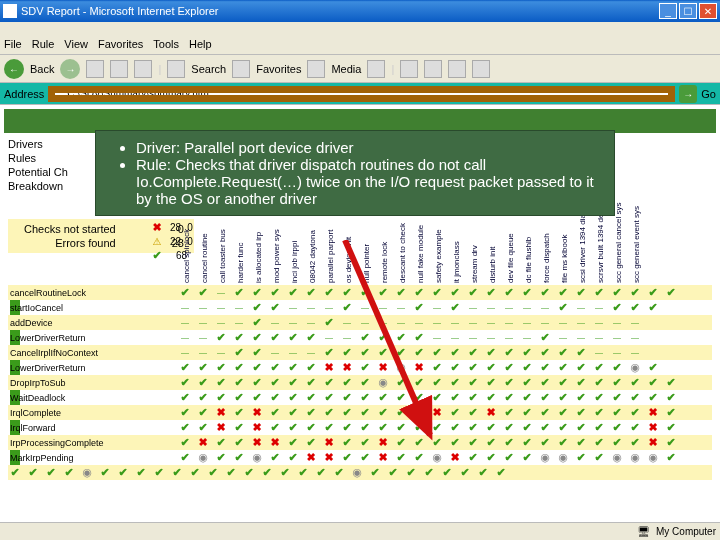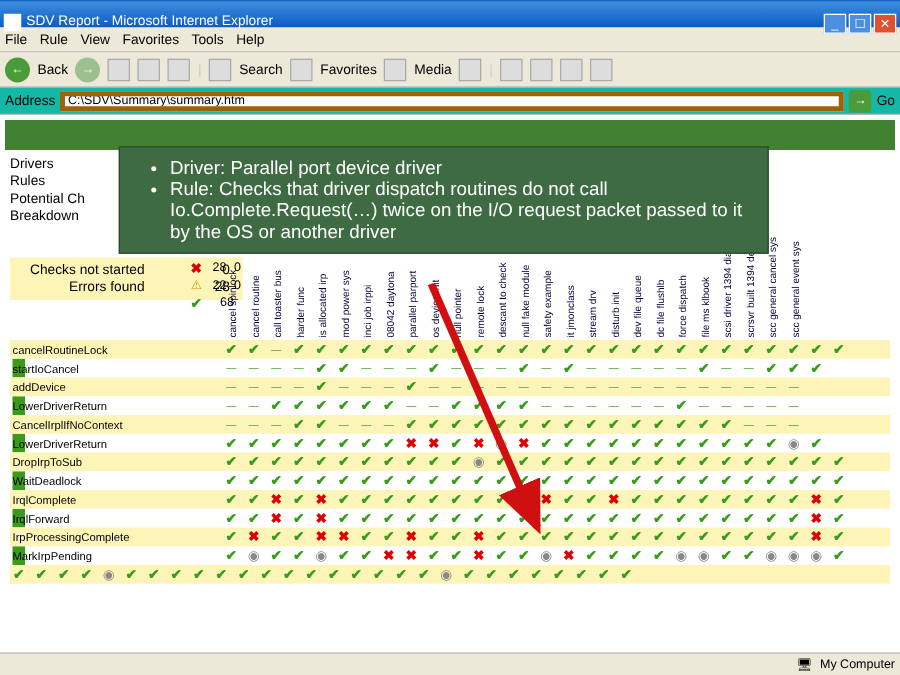--- a/index.html
+++ b/index.html
@@ -1,30 +1,30 @@
 <!DOCTYPE html>
 <html><head>
 <meta charset="utf-8">
 <style>
 *{box-sizing:border-box;margin:0;padding:0;font-family:Tahoma,Arial,sans-serif}
 body{width:720px;height:540px;background:#fff;overflow:hidden;position:relative;font-size:11px}
-.titlebar{height:22px;background:linear-gradient(to bottom,#0a5bc4,#3c8cde 8%,#0a5bc4);color:#fff;display:flex;align-items:flex-start;padding:11px 3px;font-size:11px}
+.titlebar{height:22px;background:linear-gradient(to bottom,#0a5bc4,#3c8cde 8%,#0a5bc4);color:#fff;display:flex;align-items:center;padding:11px 3px;font-size:11px}
 .titlebar .ticon{width:14px;height:14px;background:#fff;margin-right:4px}
 .titlebar .ttxt{flex:1}
 .winbtns{display:flex;gap:2px}
 .winbtn{width:18px;height:16px;background:#4a8fe0;border:1px solid #fff;color:#fff;font-size:10px;display:flex;align-items:center;justify-content:center}
 .winbtn.close{background:#e05030}
-.menubar{height:20px;background:#ece9d8;display:flex;align-items:center;padding:0 4px;gap:10px;font-size:11px;border-bottom:1px solid #bbb}
+.menubar{height:20px;background:#ece9d8;display:flex;padding:16px 4px;gap:10px;font-size:11px;border-bottom:1px solid #bbb}
 .toolbar{height:28px;background:#ece9d8;display:flex;align-items:center;padding:0 4px;gap:6px;border-bottom:1px solid #bbb;font-size:11px}
 .tb-ico{width:20px;height:20px;border-radius:50%;display:flex;align-items:center;justify-content:center;color:#fff;font-size:10px}
 .tb-back{background:#4a9b3a}
 .tb-fwd{background:#9cc090}
 .tb-other{width:18px;height:18px;background:#ddd;border:1px solid #aaa}
 .addrbar{height:22px;background:#14b8a6;display:flex;align-items:center;padding:0 4px;gap:4px;border-bottom:1px solid #bbb;font-size:11px}
-.addrbar input{flex:1;height:16px;border:4px solid #a16207;padding:0 2px;font-size:10px}
+.addrbar input{flex:1;height:16px;border:7px solid #a16207;padding:0 12px;font-size:10px}
 .go{width:18px;height:18px;background:#4a9b3a;border-radius:3px;color:#fff;display:flex;align-items:center;justify-content:center;font-size:10px}
 .content{position:relative;height:430px;overflow:hidden;background:#fff}
 .greenhdr{height:24px;background:#408030;margin:4px}
 .sidepanel{position:absolute;left:8px;top:32px;font-size:11px;color:#000}
 .sidepanel div{padding:1px 0}
 .yellowbox{position:absolute;left:8px;top:114px;background:#fdf5b8;padding:2px 8px 2px 0;font-size:11px}
 .yellowbox td:first-child{padding-right:40px}
 .yellowbox td{text-align:right;padding-left:14px}
 .grid{position:absolute;left:8px;top:180px;right:8px}
 .gridrow{display:flex;height:15px;align-items:center}

